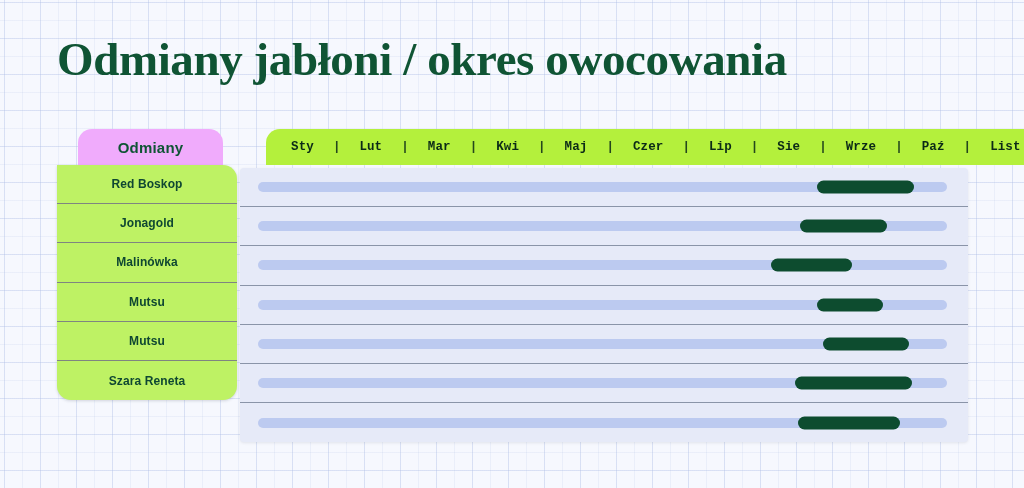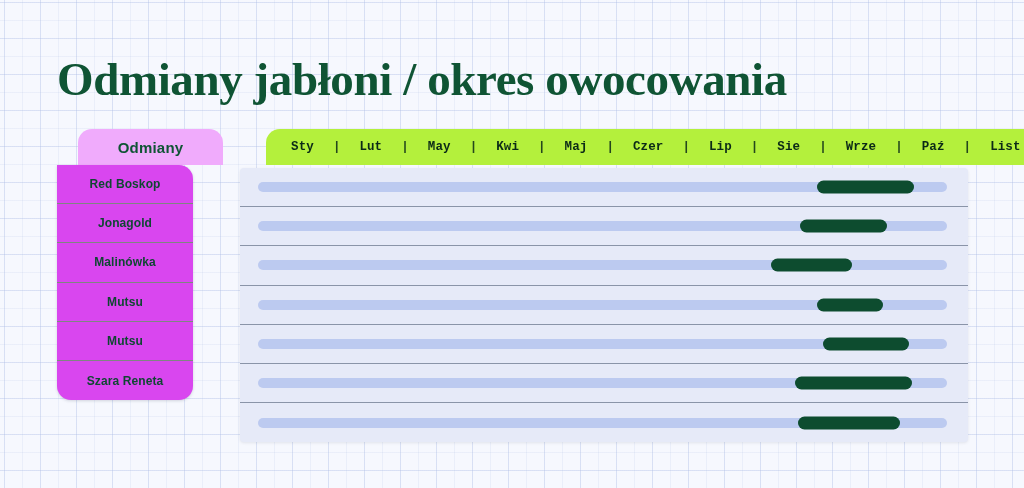--- a/index.html
+++ b/index.html
@@ -18,21 +18,21 @@
       linear-gradient(to right, rgba(176,190,230,0.16) 1px, transparent 1px),
       linear-gradient(to bottom, rgba(176,190,230,0.16) 1px, transparent 1px);
     background-size: 36px 36px, 36px 36px, 18px 18px, 18px 18px;
     background-position: 4px 2px, 4px 2px, 4px 2px, 4px 2px;
     position: relative;
   }
 
   #page-title {
     position: absolute;
     left: 57px;
-    top: 52px;
+    top: 32px;
     font-family: "Liberation Serif", serif;
     font-weight: bold;
     font-size: 47px;
     letter-spacing: -0.4px;
     color: #0f5434;
     white-space: nowrap;
   }
 
   
   #variety-column {
@@ -49,22 +49,22 @@
     background: #f0abfc;
     display: flex;
     align-items: center;
     justify-content: center;
     color: #0f5434;
     font-size: 15px;
     font-weight: bold;
     letter-spacing: 0.2px;
   }
   #variety-list {
-    width: 136px;
-    background: #d946ef;
+    width: 180px;
+    background: #bef264;
     border-radius: 0 14px 14px 14px;
     overflow: hidden;
     box-shadow: 0 1px 3px rgba(40,50,70,0.18);
   }
   .variety-row {
     height: 39.2px;
     display: flex;
     align-items: center;
     justify-content: center;
     color: #0f4732;
@@ -185,21 +185,21 @@
   <div id="months-header">
       <div class="month-cell">
         <span class="month-label">Sty</span>
       </div>
       <span class="month-sep">|</span>
       <div class="month-cell">
         <span class="month-label">Lut</span>
       </div>
       <span class="month-sep">|</span>
       <div class="month-cell">
-        <span class="month-label">May</span>
+        <span class="month-label">Mar</span>
       </div>
       <span class="month-sep">|</span>
       <div class="month-cell">
         <span class="month-label">Kwi</span>
       </div>
       <span class="month-sep">|</span>
       <div class="month-cell">
         <span class="month-label">Maj</span>
       </div>
       <span class="month-sep">|</span>

